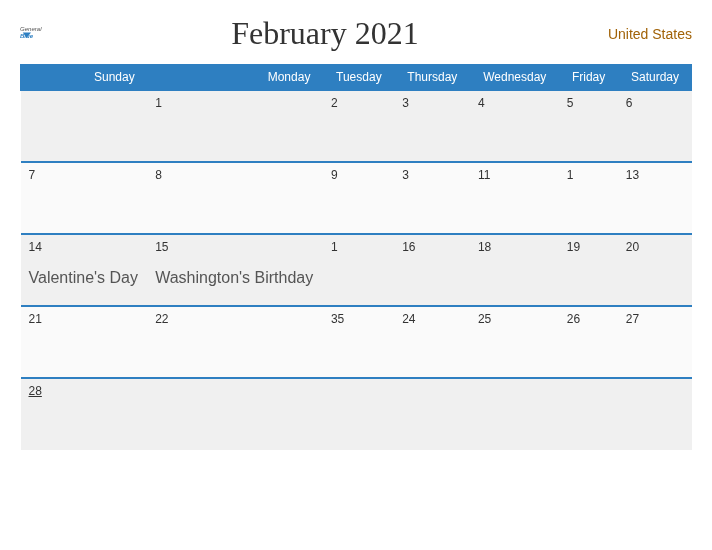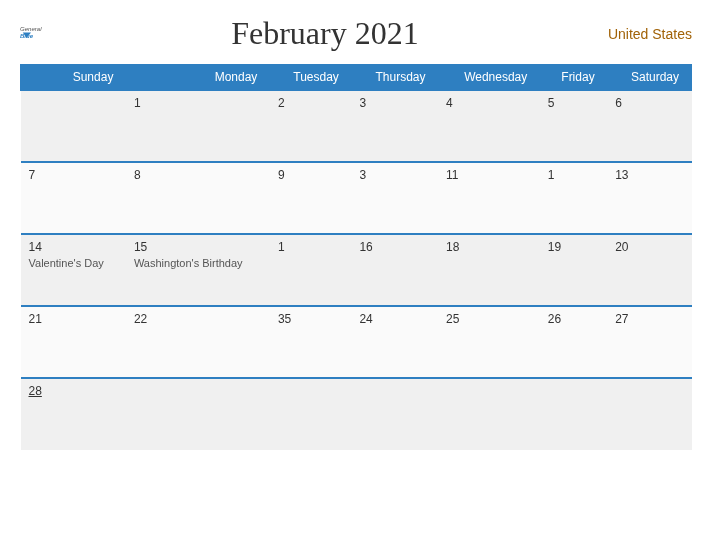--- a/index.html
+++ b/index.html
@@ -79,23 +79,23 @@
     }
     .calendar-table tbody tr td {
       border-top: 2px solid #2e7fc1;
     }
     .day-number {
       font-size: 12px;
       color: #333;
       display: block;
     }
     .event-text {
-      font-size: 11px;
+      font-size: 16px;
       color: #555;
-      margin-top: 3px;
+      margin-top: 15px;
       display: block;
     }
     .last-row td {
       height: 55px;
       text-decoration: underline;
     }
   </style>
 </head>
 <body>
 

